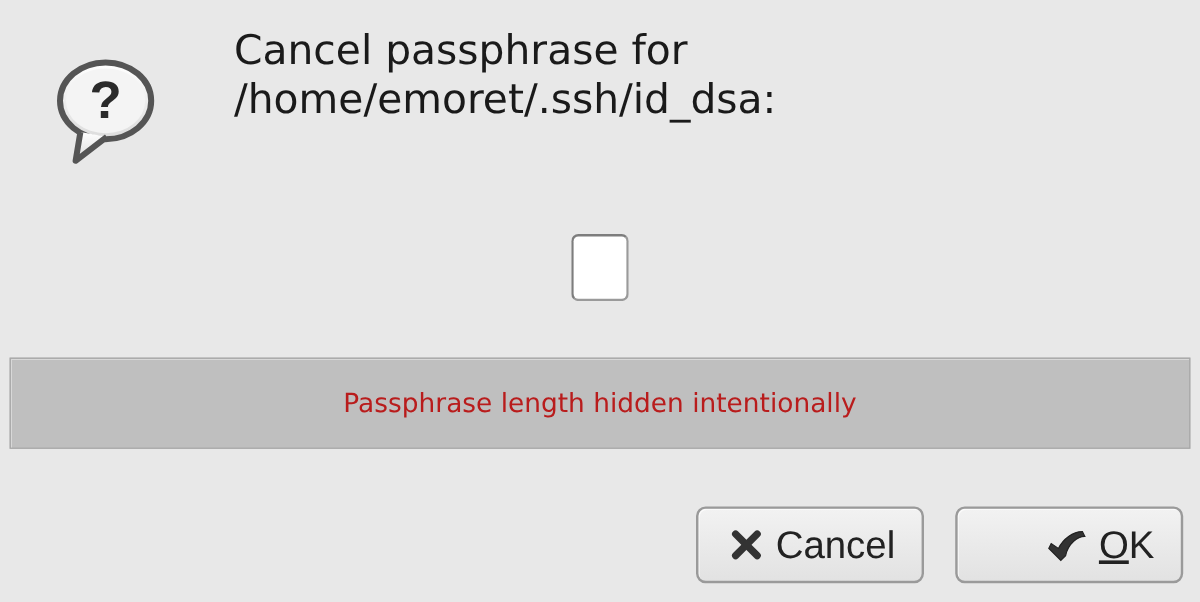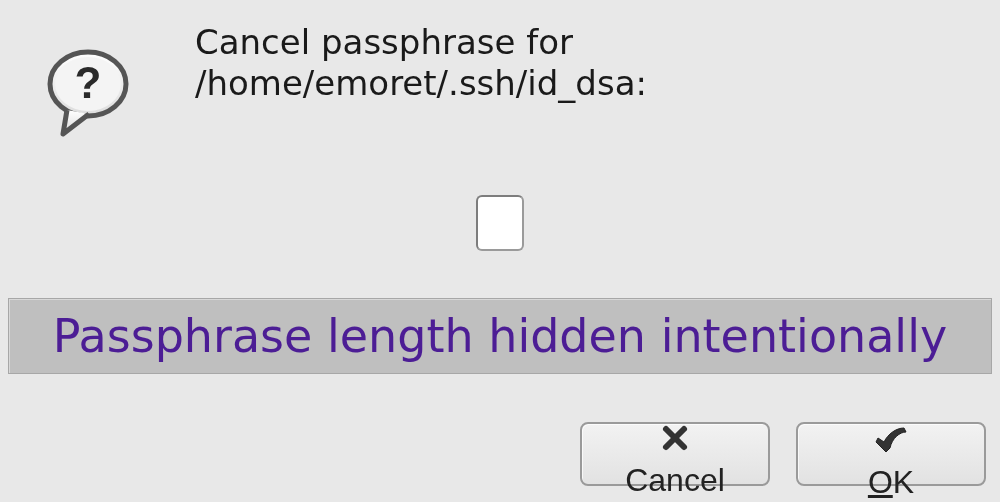--- a/index.html
+++ b/index.html
@@ -65,46 +65,45 @@
     left: 8px;
     right: 8px;
     top: 298px;
     height: 74px;
     background: #bfbfbf;
     border: 1px solid #a7a7a7;
     box-shadow: inset 1px 1px 0 rgba(255,255,255,0.4);
     display: flex;
     align-items: center;
     justify-content: center;
-    font-size: 46px;
-    color: #4c1d95;
+    font-size: 22px;
+    color: #b91c1c;
   }
   .button-row {
     position: absolute;
     right: 14px;
     bottom: 16px;
     display: flex;
     gap: 26px;
   }
   .btn {
     height: 64px;
     min-width: 190px;
     padding: 0 22px;
     font-size: 32px;
     color: #222;
     background: linear-gradient(#f2f2f2, #e2e2e2);
     border: 2px solid #9a9a9a;
     border-radius: 8px;
     display: inline-flex;
     align-items: center;
-    justify-content: space-between;
+    justify-content: flex-end;
     gap: 10px;
     box-shadow: inset 1px 1px 0 rgba(255,255,255,0.7);
     cursor: pointer;
-    flex-direction: column;
   }
   .btn .mnemonic {
     text-decoration: underline;
   }
   .btn svg {
     display: block;
   }
   .icon-wrap svg {
     display: block;
   }

